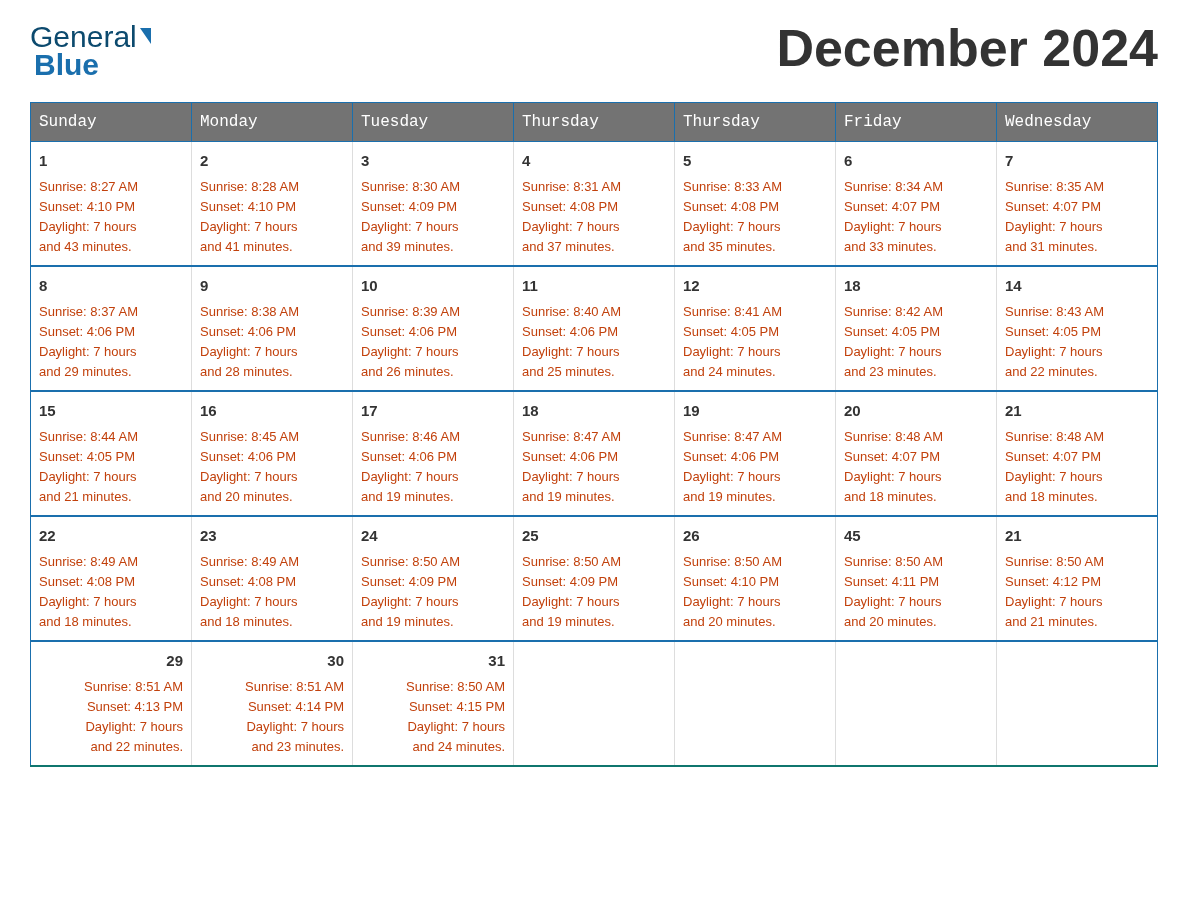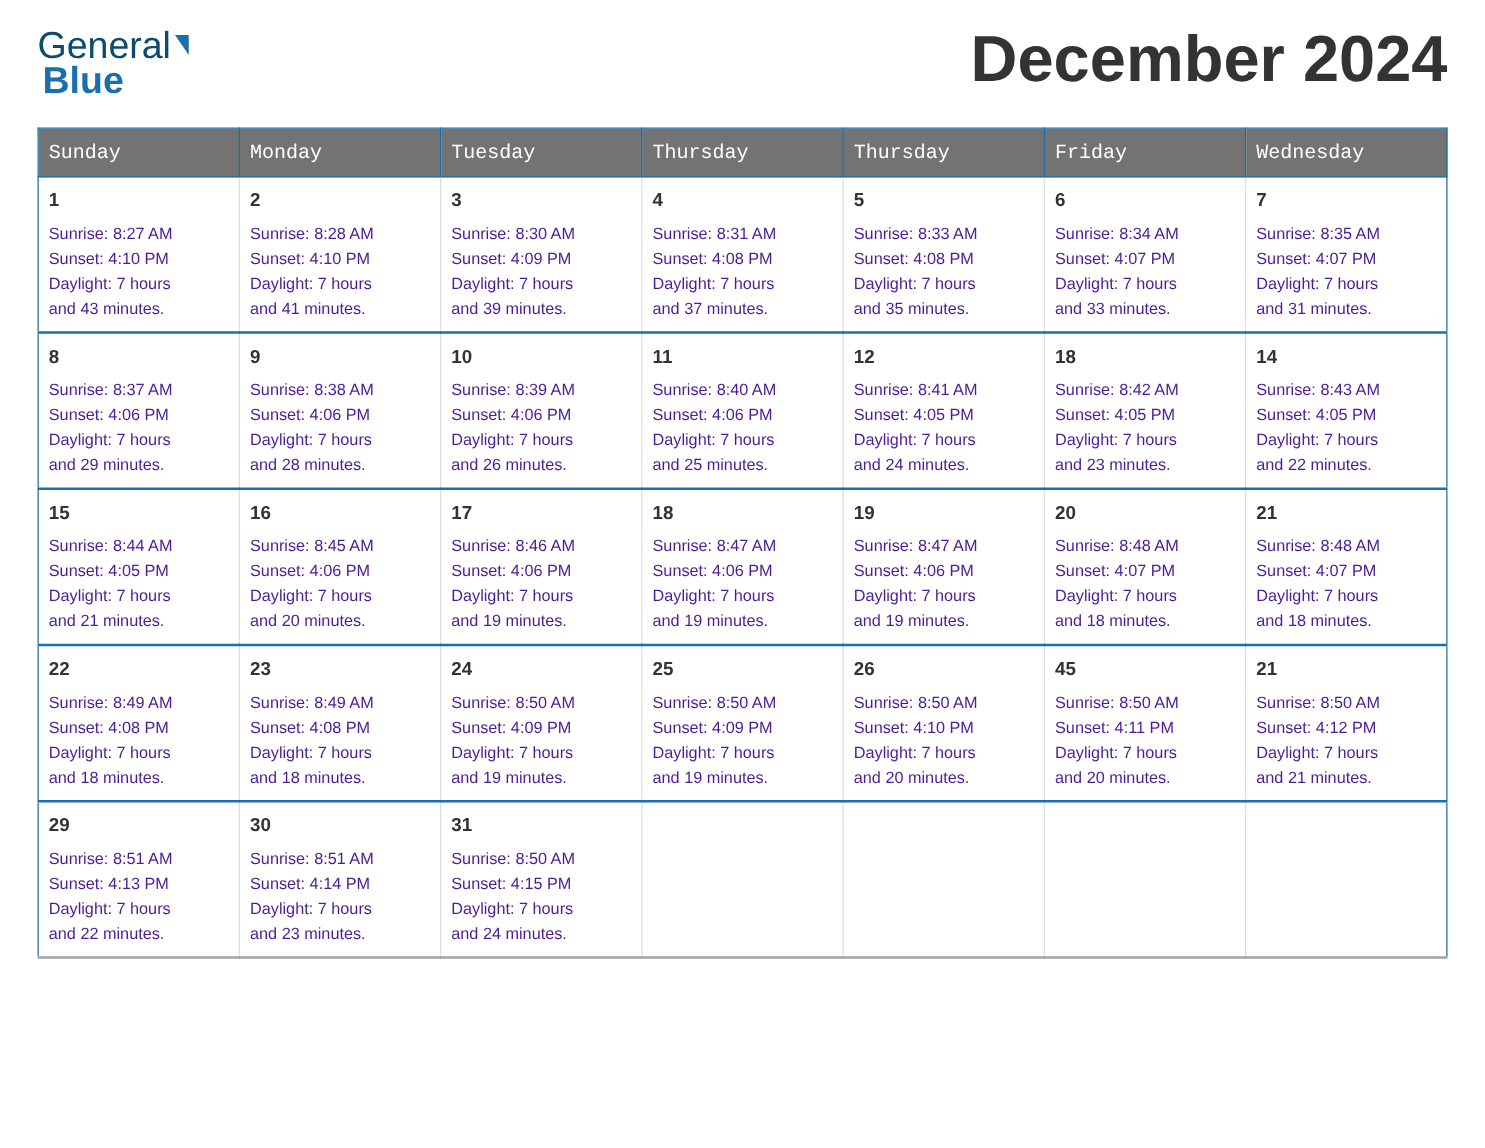--- a/index.html
+++ b/index.html
@@ -71,28 +71,29 @@
       border-right: 1px solid #1a6fad;
     }
     .day-number {
       font-size: 15px;
       font-weight: bold;
       display: block;
       margin-bottom: 4px;
     }
     .day-info {
       font-size: 13px;
-      color: #4c1d95;
+      color: #c2410c;
       line-height: 1.55;
     }
     .empty-cell {
       background: #fff;
     }
     tbody tr:last-child {
-      border-bottom: 2px solid #a3a3a3;
+      border-bottom: 2px solid #0f766e;
+      text-align: right;
     }
   </style>
 </head>
 <body>
 
 <div class="header">
   <div class="logo">
     <div style="display:flex; align-items:center;">
       <span style="font-size:30px; font-weight:normal; color:#0c4a6e; font-family:Arial;">General</span>
       <span style="display:inline-block; width:0; height:0; border-left:11px solid transparent; border-top:16px solid #1a6fad; margin-left:3px; margin-bottom:2px;"></span>

